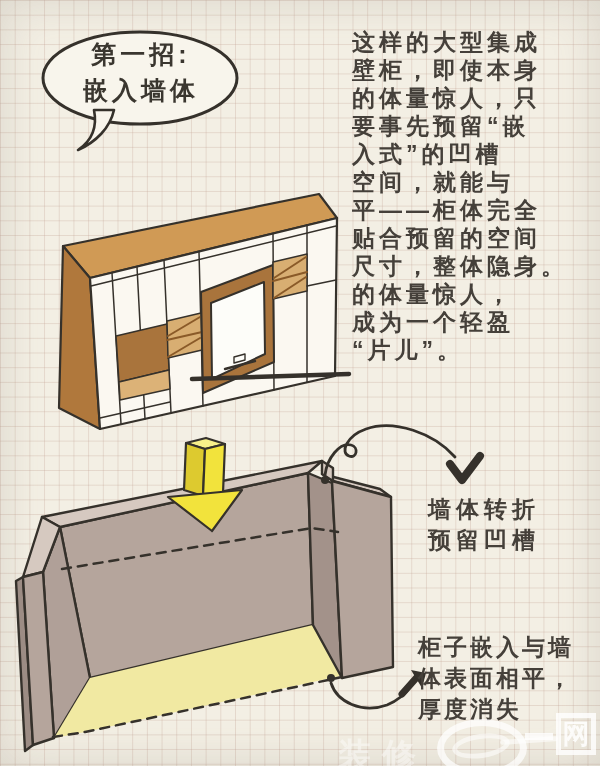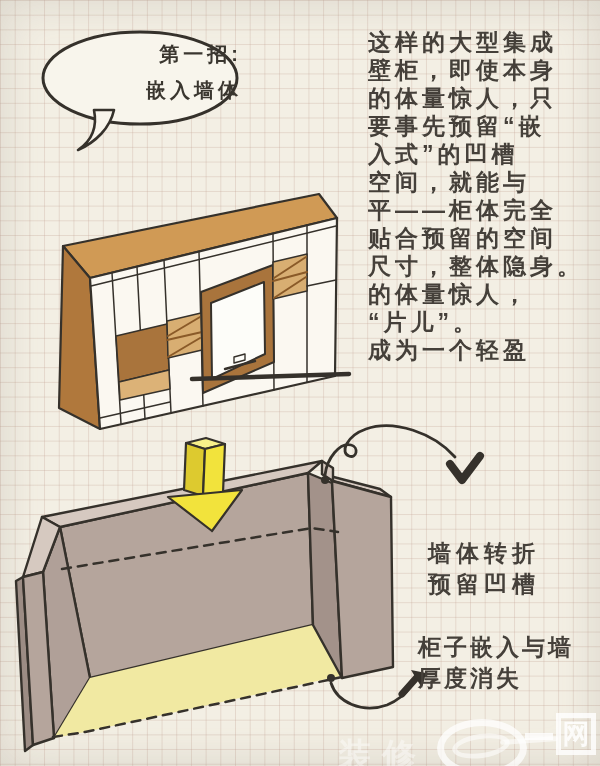--- a/index.html
+++ b/index.html
@@ -10,33 +10,33 @@
       linear-gradient(to right, rgba(196,166,152,0.32) 1px, transparent 1px),
       linear-gradient(to bottom, rgba(196,166,152,0.32) 1px, transparent 1px);
     background-size:14.7px 14.7px;
     box-shadow:inset 0 0 46px rgba(110,100,90,0.20);
     font-family:"Liberation Sans","DejaVu Sans",sans-serif;
     color:#45403a;
   }
   .abs{position:absolute;}
   
   #bubble-text{
-    left:40px;top:36px;width:202px;text-align:right;
-    font-size:20px;font-weight:700;line-height:36px;letter-spacing:4px;
+    left:40px;top:36px;width:202px;text-align:center;
+    font-size:25px;font-weight:700;line-height:36px;letter-spacing:4px;
     color:#3a362f;
   }
   
   #paragraph{
-    left:368px;top:28px;width:232px;
+    left:352px;top:28px;width:232px;
     font-size:23px;font-weight:600;line-height:28px;letter-spacing:4px;
     color:#45403a;white-space:nowrap;
   }
   
   .note{font-weight:600;color:#45403a;white-space:nowrap;}
-  #note-wall{left:428px;top:494px;font-size:23px;line-height:31px;letter-spacing:5px;margin-top:44px;}
+  #note-wall{left:428px;top:494px;font-size:23px;line-height:31px;letter-spacing:5px;}
   #note-cabinet{left:418px;top:632px;font-size:23px;line-height:31px;letter-spacing:3px;}
   
   .wm{pointer-events:none;}
   #wm-partial{left:338px;top:733px;font-size:34px;font-weight:700;
     color:rgba(255,255,255,0.42);letter-spacing:10px;}
   #wm-circle{left:437px;top:719px;width:90px;height:58px;border-radius:50%;
     border:7px solid rgba(255,255,255,0.72);box-sizing:border-box;}
   #wm-swirl{left:452px;top:734px;width:58px;height:24px;border-radius:50%;
     border:5px solid rgba(255,255,255,0.55);box-sizing:border-box;transform:rotate(-8deg);}
   #wm-script{left:500px;top:738px;width:58px;height:5px;
@@ -65,22 +65,22 @@
     <div>这样的大型集成</div>
     <div>壁柜，即使本身</div>
     <div>的体量惊人，只</div>
     <div>要事先预留“嵌</div>
     <div>入式”的凹槽</div>
     <div>空间，就能与</div>
     <div>平——柜体完全</div>
     <div>贴合预留的空间</div>
     <div>尺寸，整体隐身。</div>
     <div>的体量惊人，</div>
+    <div>成为一个轻盈</div>
     <div>“片儿”。</div>
-    <div>成为一个轻盈</div>
   </div>
 
   <svg class="abs" style="left:42px;top:186px" width="330" height="250" viewBox="0 0 330 250" stroke-linejoin="round" stroke-linecap="round">
     <g stroke="#35312b" stroke-width="2.2">
       <polygon points="21,60 277,8 295,32 48,92" fill="#d09a55"></polygon>
       <polygon points="21,60 48,92 58,243 17,222" fill="#b0783c"></polygon>
       <polygon points="48,92 295,32 293,190 58,243" fill="#fbf8f1"></polygon>
     </g>
     <g stroke="#35312b" stroke-width="1.5" fill="none">
       <path d="M49,100 L294,40"></path>
@@ -150,20 +150,21 @@
       <polygon points="401,250 416,253 412,268" fill="#35312b" stroke="none"></polygon>
     </g>
   </svg>
 
   <div id="note-wall" class="abs note">
     <div>墙体转折</div>
     <div>预留凹槽</div>
   </div>
   <div id="note-cabinet" class="abs note">
     <div>柜子嵌入与墙</div>
+    <div>体表面相平，</div>
     <div>厚度消失</div>
   </div>
 
   <div id="wm-partial" class="abs wm">装修</div>
   <div id="wm-circle" class="abs wm"></div>
   <div id="wm-swirl" class="abs wm"></div>
   <div id="wm-script" class="abs wm"></div>
   <div id="wm-dash" class="abs wm"></div>
   <div id="wm-box" class="abs wm">网</div>
 

